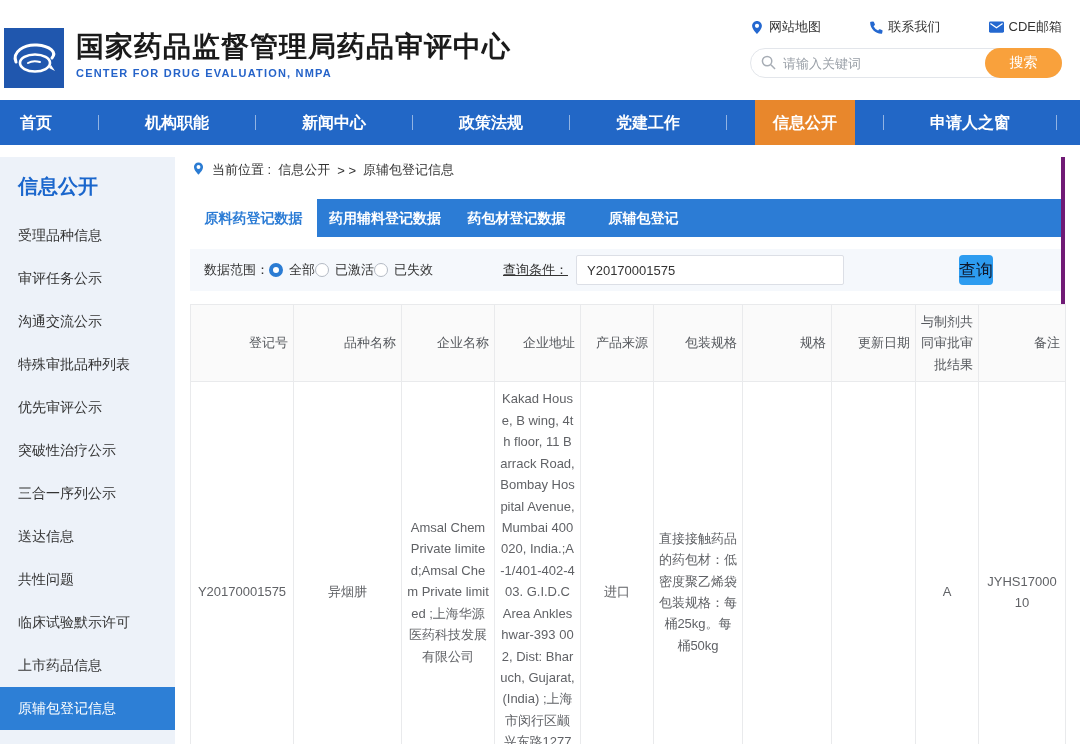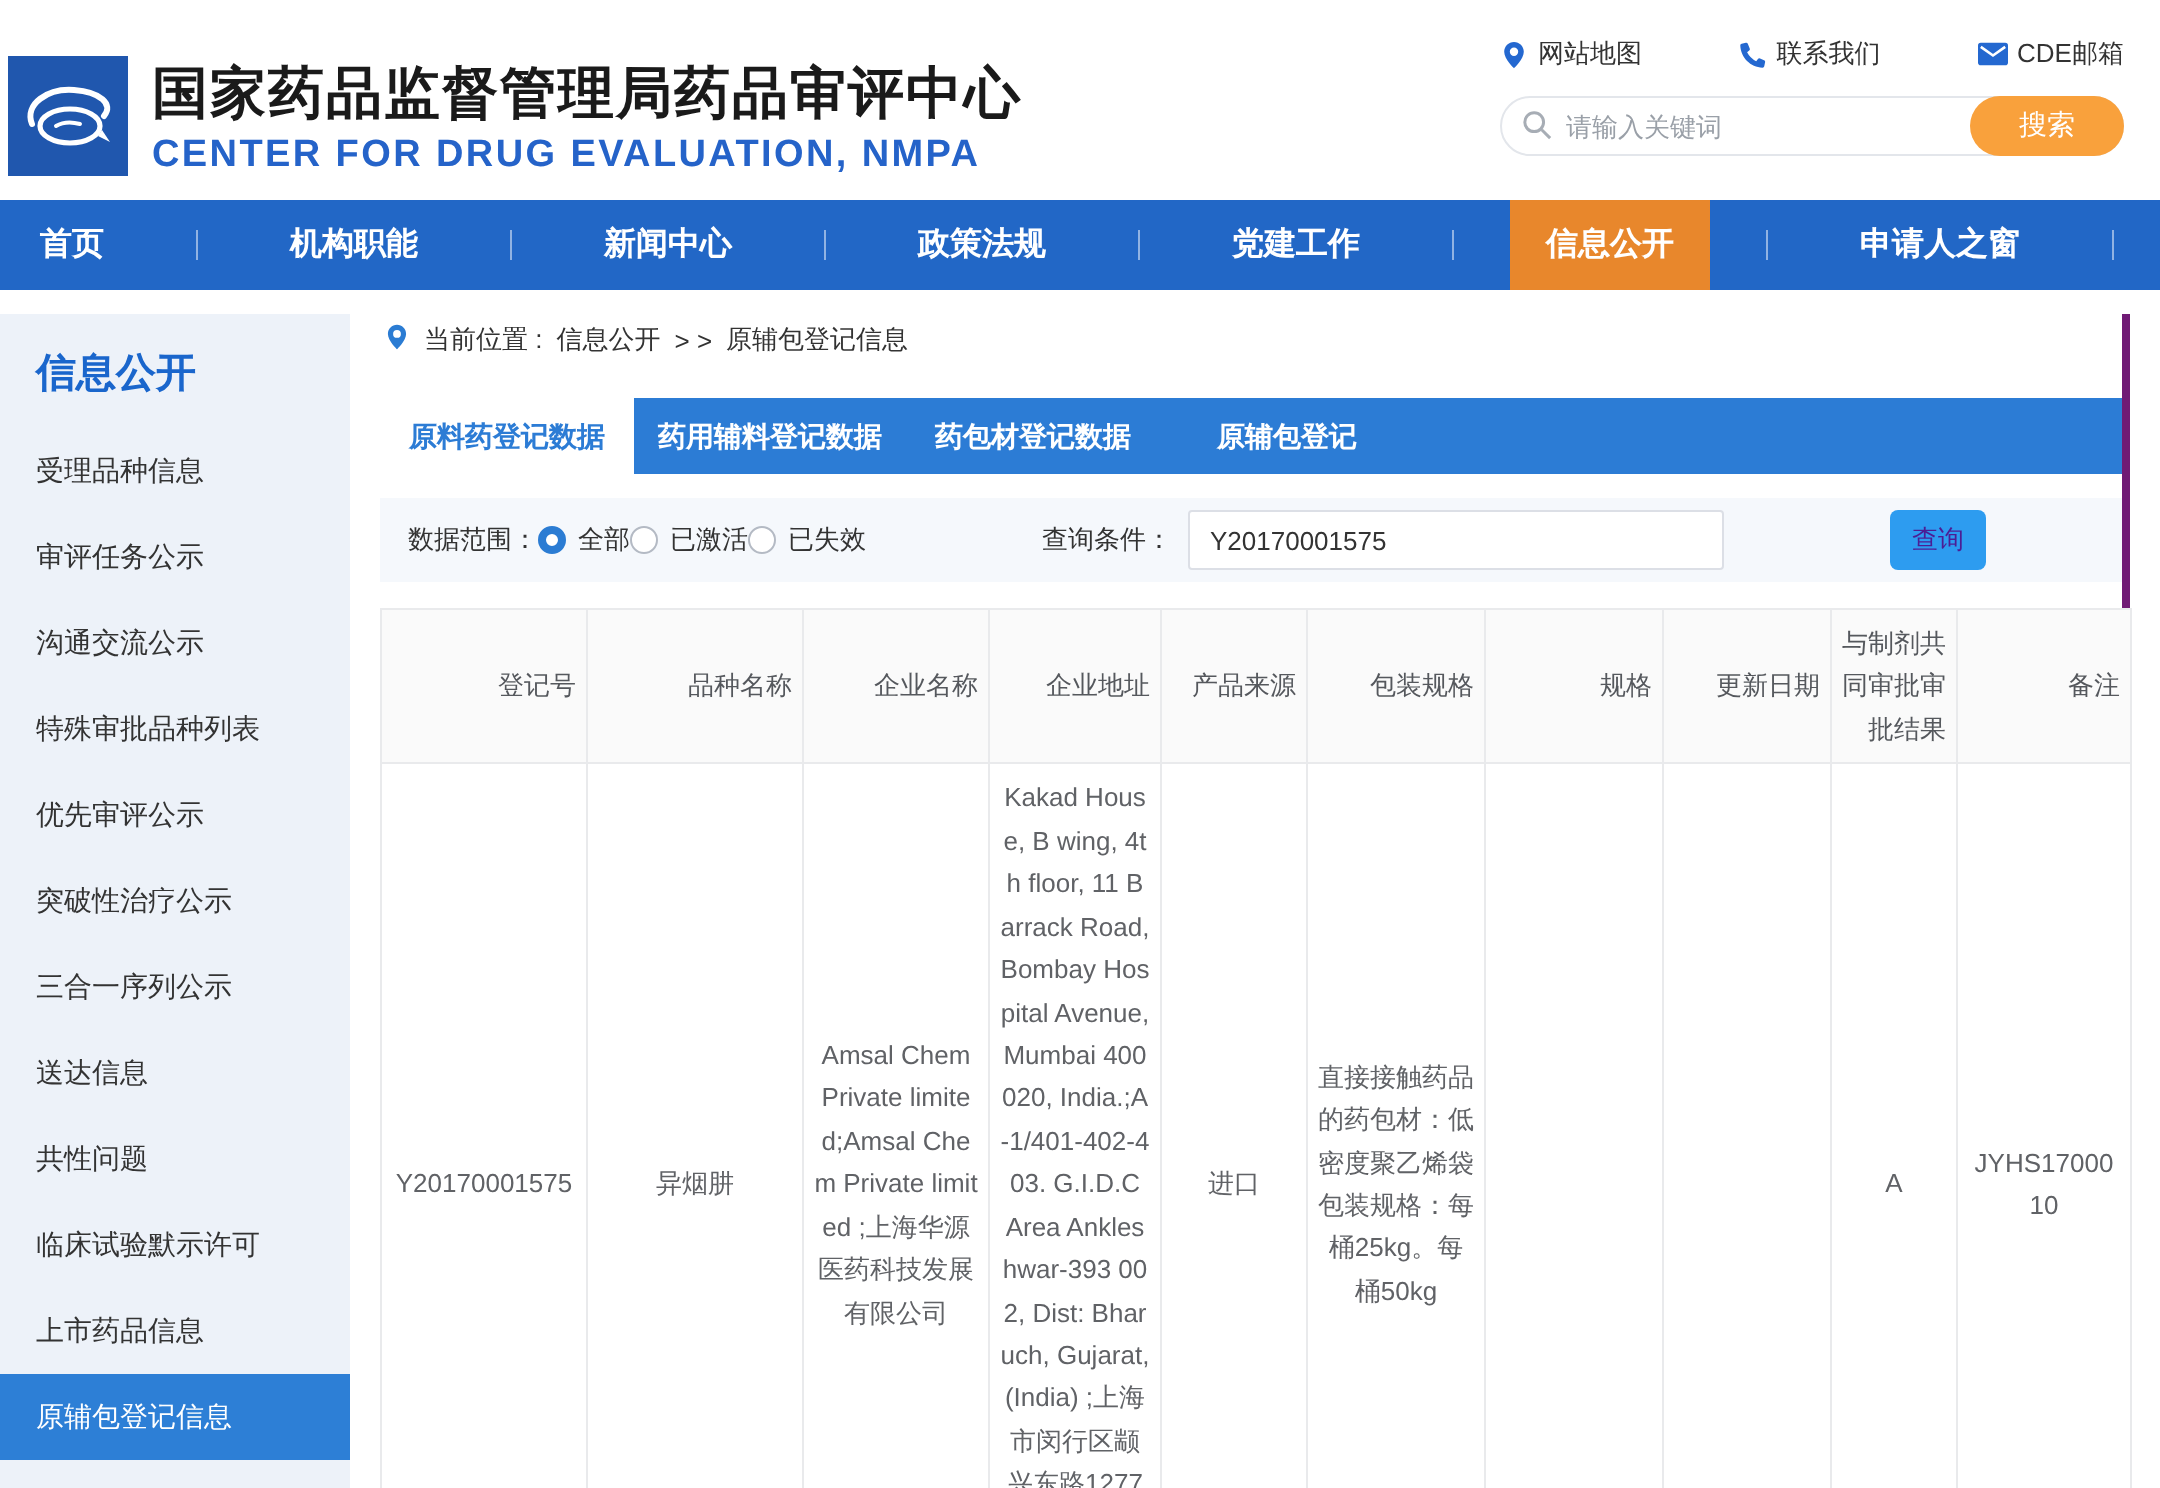--- a/index.html
+++ b/index.html
@@ -6,21 +6,21 @@
   html,body { background:#fff; }
   body { font-family:"Liberation Sans","DejaVu Sans",sans-serif; }
   .page { width:1080px; height:744px; overflow:hidden; background:#fff; position:relative; }
 
   
   .site-header { height:100px; position:relative; background:#fff; }
   .brand { position:absolute; left:4px; top:28px; display:flex; align-items:flex-start; }
   .logo { width:60px; height:60px; flex:none; }
   .brand-text { margin-left:12px; padding-top:2px; }
   .brand-title { font-size:28px; font-weight:bold; color:#1a1a1a; letter-spacing:1px; line-height:34px; }
-  .brand-sub { font-size:19px; font-weight:bold; color:#2563c9; letter-spacing:1.2px; margin-top:3px; }
+  .brand-sub { font-size:11px; font-weight:bold; color:#2563c9; letter-spacing:1.2px; margin-top:3px; }
 
   .header-right { position:absolute; right:18px; top:18px; width:312px; }
   .quick-links { display:flex; justify-content:space-between; align-items:center; }
   .qlink { display:flex; align-items:center; gap:5px; font-size:13px; color:#333; text-decoration:none; cursor:pointer; }
   .qlink svg { display:block; }
   .hsearch { position:relative; margin-top:12px; height:15px; }
   .hsearch input { width:100%; height:30px; border:1px solid #e3e6eb; border-radius:15px; padding:0 84px 0 32px; font-size:13px; color:#333; outline:none; }
   .hsearch input::placeholder { color:#9aa0a8; }
   .mag { position:absolute; left:11px; top:7px; }
   .hsearch button { position:absolute; right:0; top:0; width:77px; height:30px; border:none; border-radius:15px; background:#f9a13c; color:#fff; font-size:14px; cursor:pointer; }
@@ -45,23 +45,23 @@
 
   .tabs { background:#2c7cd5; display:flex; height:38px; }
   .tab { min-width:127px; padding:0 12px; text-align:center; line-height:38px; color:#fff; font-size:14px; font-weight:bold; cursor:pointer; white-space:nowrap; }
   .tab.active { background:#ffffff; color:#2c7cd5;text-align:center; }
 
   
   .filter-bar { background:#f5f8fc; height:42px; display:flex; align-items:center; margin-top:12px; padding-left:14px; font-size:13px; color:#333; }
   .radio-opt { display:flex; align-items:center; gap:6px; cursor:pointer; }
   .radio { width:14px; height:14px; border-radius:50%; border:1px solid #b4bac4; background:#fff; display:inline-block; }
   .radio.checked { border:4px solid #2b7cd3; }
-  .query-label { margin-left:88px; }
+  .query-label { margin-left:70px;text-decoration:underline; }
   .query-input { width:268px; height:30px; border:1px solid #dcdfe6; border-radius:2px; background:#fff; padding:0 10px; font-size:13px; color:#333; margin-left:8px; outline:none; }
-  .query-btn { margin-left:auto; margin-right:68px; width:48px; height:30px; background:#2d9cf0; border:none; border-radius:4px; color:#4c1d95; font-size:13px; cursor:pointer; }
+  .query-btn { margin-left:auto; margin-right:68px; width:34px; height:30px; background:#2d9cf0; border:none; border-radius:4px; color:#0f172a; font-size:17px; cursor:pointer; }
 
   
   table { width:100%; border-collapse:collapse; table-layout:fixed; margin-top:13px; }
   th,td { border:1px solid #e9eaec; text-align:center; vertical-align:middle; font-size:13px; color:#606266; padding:6px 5px; line-height:1.65; word-break:break-all; }
   thead tr { height:60px; background:#fafafa; }
   thead th { font-weight:normal; color:#55585d;text-align:right; }
   tbody tr { height:334px; background:#fff; }
 </style>
 </head>
 <body>

